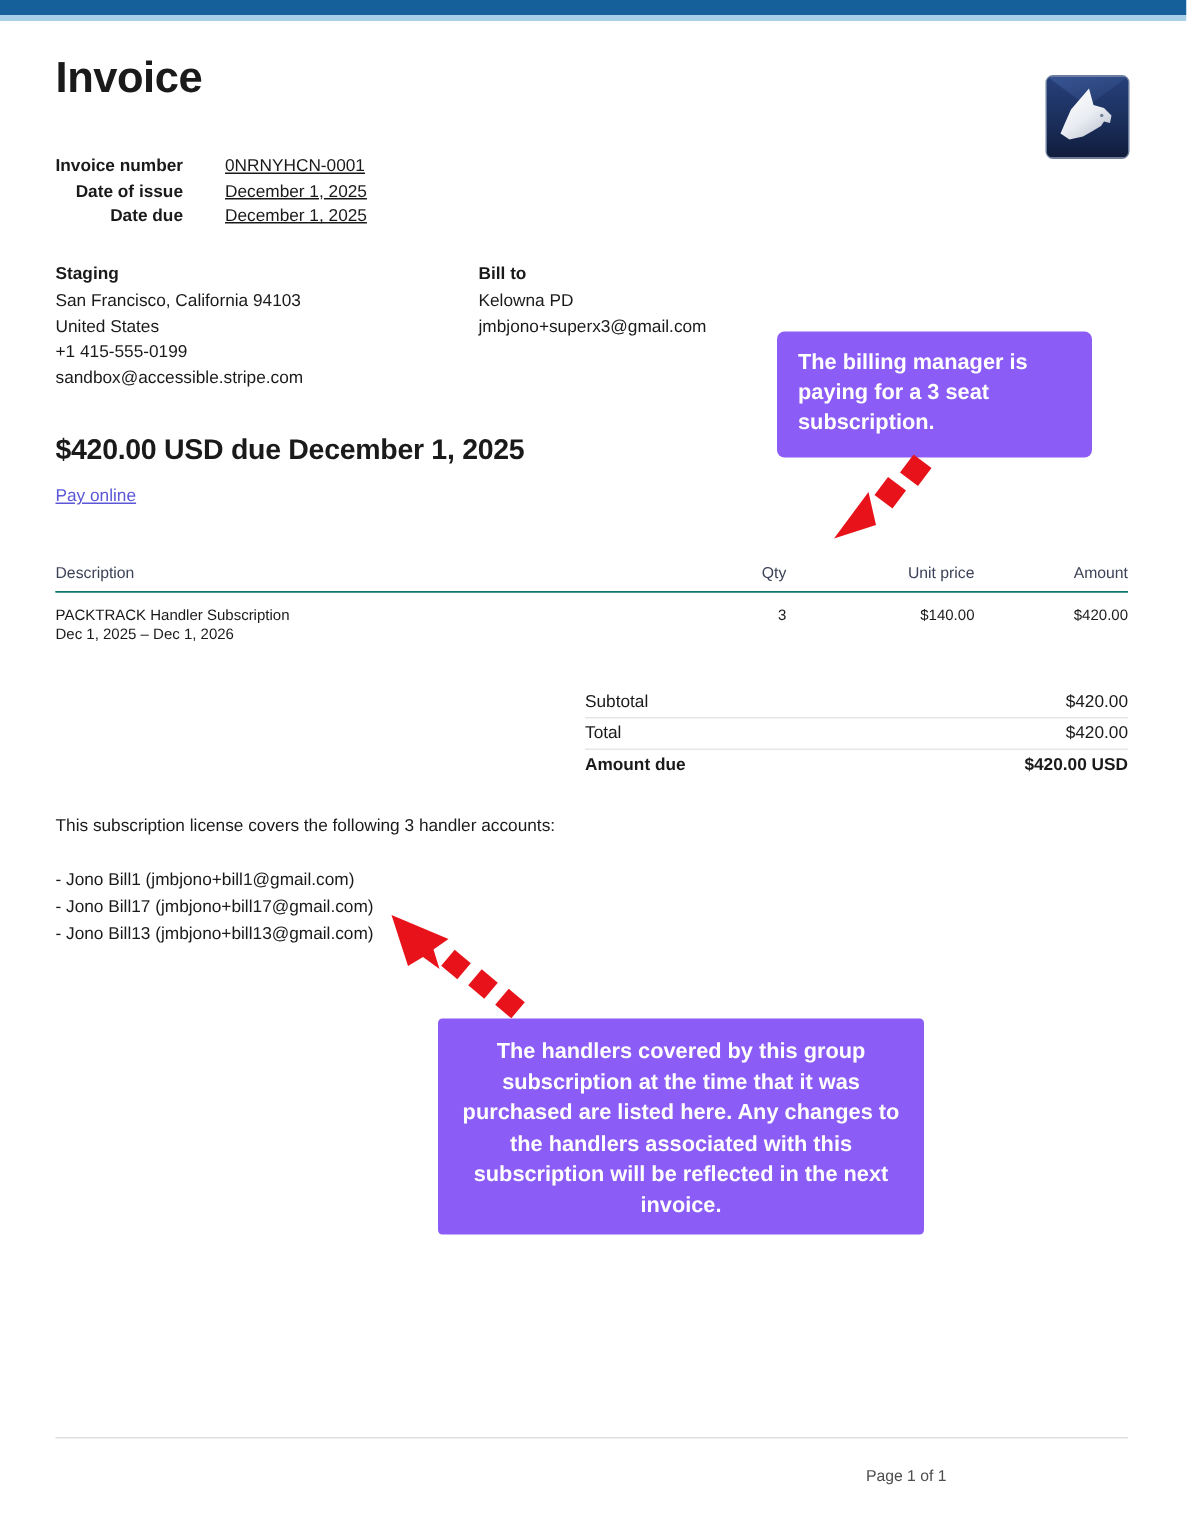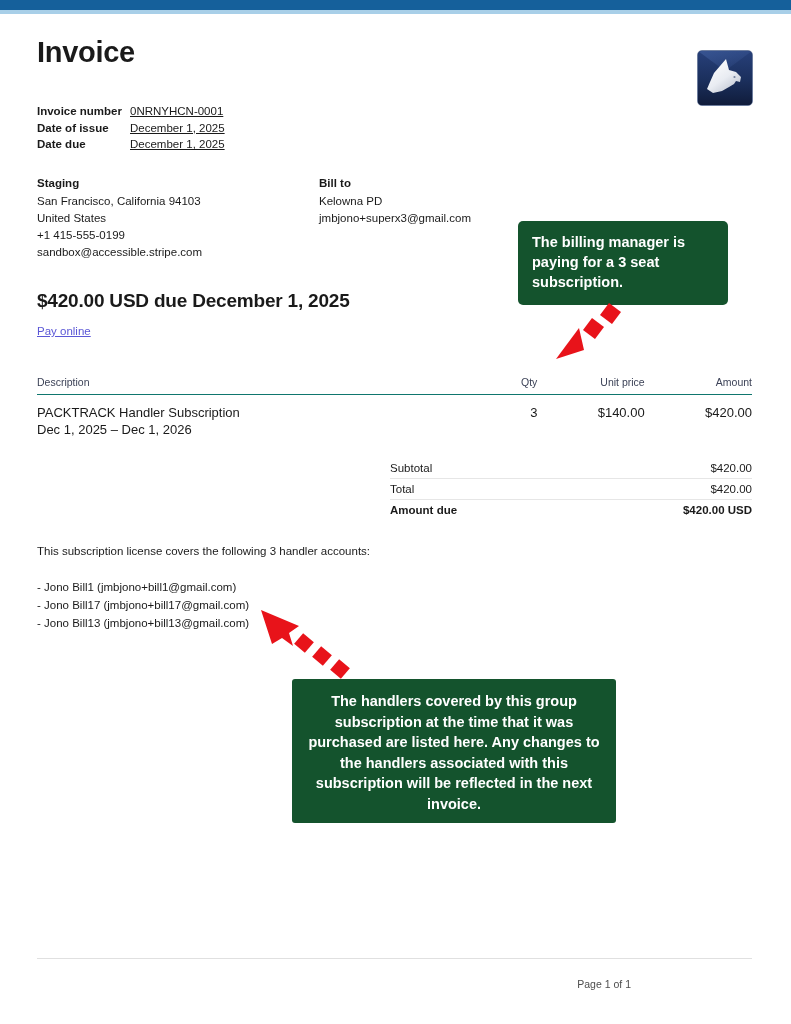--- a/index.html
+++ b/index.html
@@ -69,21 +69,21 @@
   
   #invoice-meta {
     position: absolute;
     left: 37px;
     top: 89px;
     font-size: 11.5px;
     line-height: 16.5px;
   }
   #invoice-meta table { border-collapse: collapse; }
   #invoice-meta td { padding: 0; vertical-align: top; white-space: nowrap; }
-  #invoice-meta td.k { font-weight: bold; padding-right: 8px; }
+  #invoice-meta td.k { font-weight: bold; padding-right: 28px; text-align: right; }
   #invoice-meta td.v { font-weight: normal; text-decoration: underline; }
 
   
   #address-block {
     position: absolute;
     left: 37px;
     top: 161px;
     width: 690px;
     font-size: 11.5px;
     line-height: 17px;
@@ -132,21 +132,21 @@
     padding: 0 0 6px 0;
     border-bottom: 1px solid #0f766e;
     vertical-align: bottom;
   }
   #line-items th.c-desc { text-align: left; }
   #line-items th.c-qty,
   #line-items th.c-unit,
   #line-items th.c-amt { text-align: right; }
   #line-items td {
     padding: 10px 0 0 0;
-    font-size: 13px;
+    font-size: 10px;
     color: #1a1a1a;
     vertical-align: top;
   }
   #line-items td.c-qty,
   #line-items td.c-unit,
   #line-items td.c-amt { text-align: right; }
   #line-items .item-period {
     display: block;
     margin-top: 2px;
   }
@@ -195,21 +195,21 @@
     position: absolute;
     right: 39px;
     top: 964px;
     font-size: 10.5px;
     color: #4d4d4d;
   }
 
   
   .callout {
     position: absolute;
-    background: #14532d;
+    background: #8b5cf6;
     color: #ffffff;
     font-weight: bold;
     box-sizing: border-box;
   }
   #callout-seats {
     left: 518px;
     top: 221px;
     width: 210px;
     height: 84px;
     border-radius: 5px;

